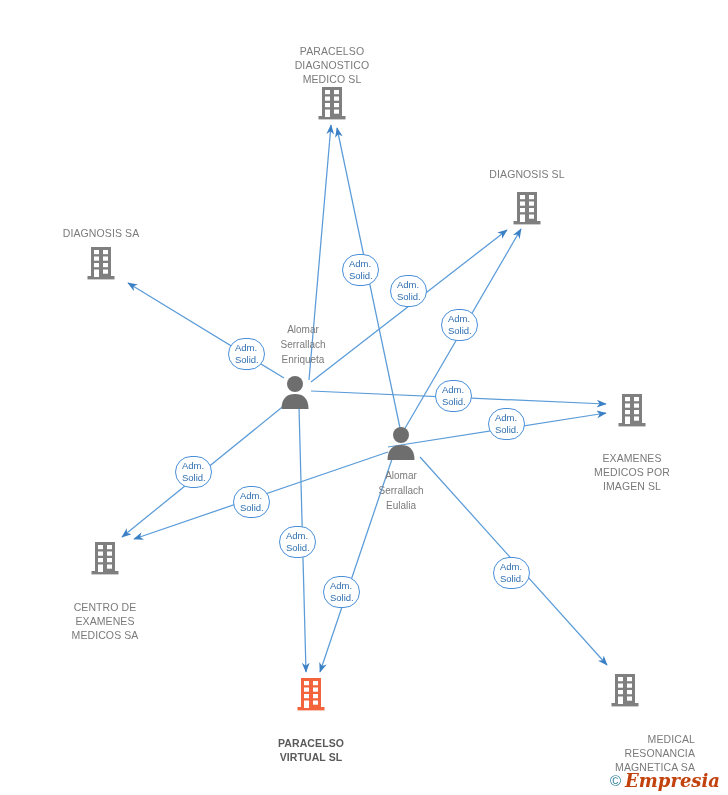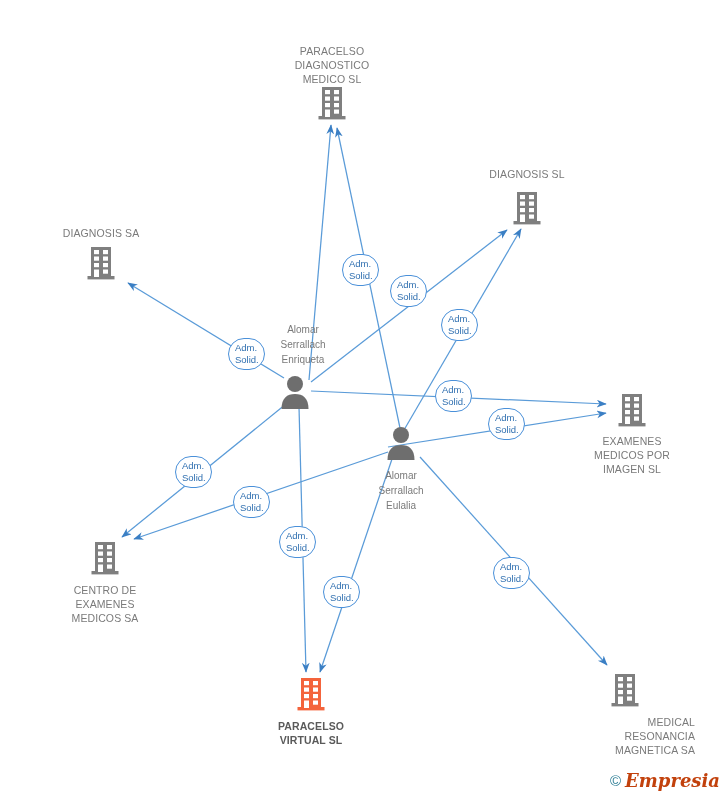--- a/index.html
+++ b/index.html
@@ -43,21 +43,21 @@
     white-space: pre-line;
   }
   .node-label.highlight {
     color: #5a5a5a;
     font-weight: bold;
   }
   .node-label.above {
     margin-bottom: 3px;
   }
   .node-label.below {
-    margin-top: 2px;
+    margin-top: 19px;
   }
   .person-name {
     font-size: 10px;
     line-height: 15px;
     color: #7a7a7a;
     white-space: pre-line;
   }
   .badge {
     position: absolute;
     box-sizing: border-box;

